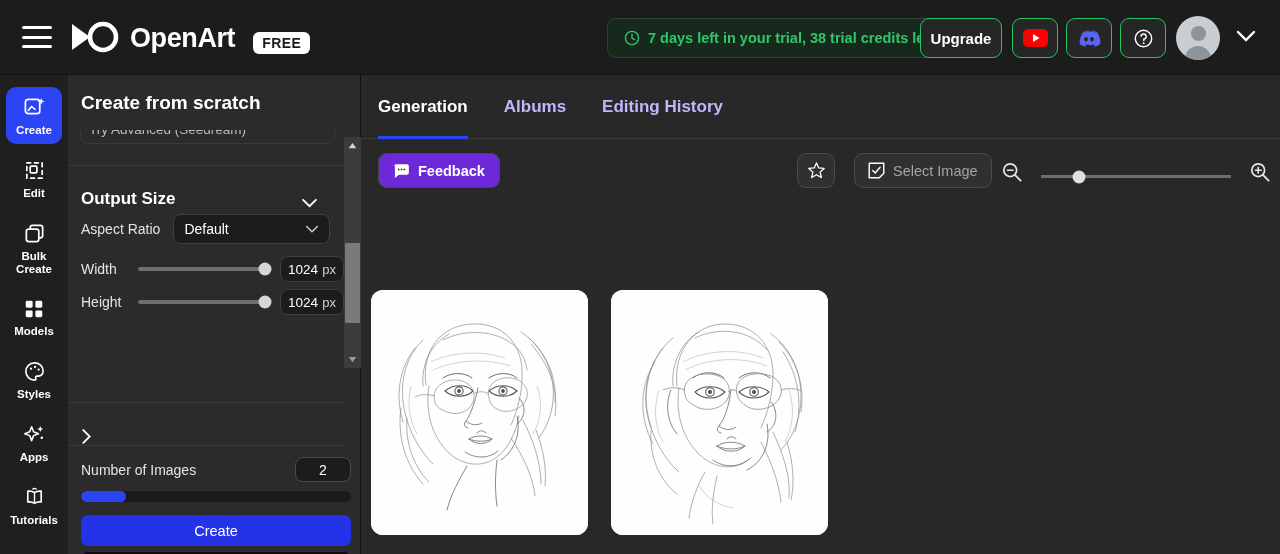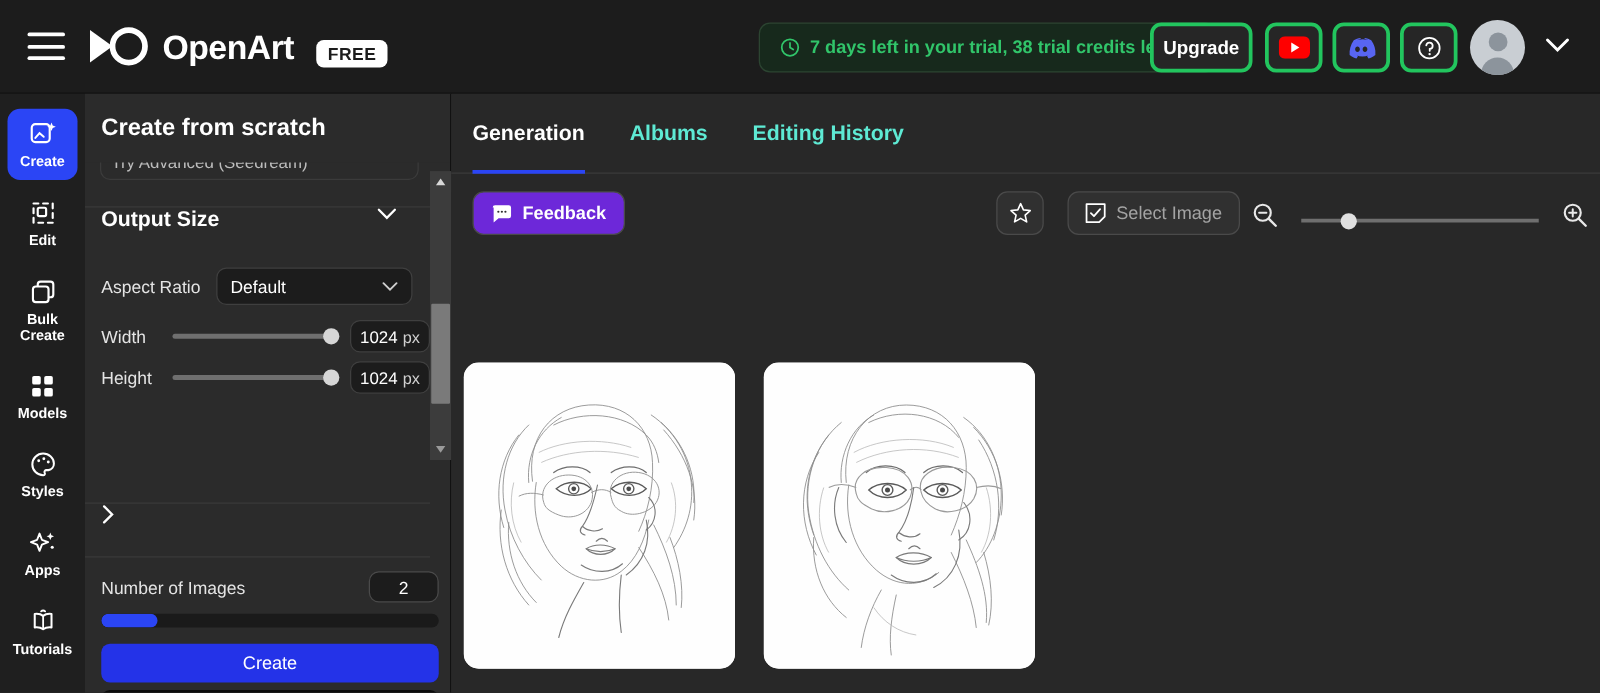--- a/index.html
+++ b/index.html
@@ -41,21 +41,21 @@
     height: 40px; display: flex; align-items: center; gap: 8px;
     background: #17291c; border: 1px solid #2c4431;
     border-radius: 9px; padding: 0 16px;
     color: #31c56a; font-size: 14.5px; font-weight: bold;
     white-space: nowrap;
   }
   .trial-pill .info-ic { opacity: .85; }
 
   .hdr-btn {
     position: absolute; top: 18px; height: 40px;
-    background: #262626; border: 3px solid #22c55e;
+    background: #262626; border: 1px solid #22c55e;
     border-radius: 9px;
     display: flex; align-items: center; justify-content: center;
     color: #fff; font-size: 15px; font-weight: bold; cursor: pointer;
   }
   #upgrade-btn { left: 920px; width: 82px; }
   #yt-btn   { left: 1012px; width: 46px; }
   #dc-btn   { left: 1066px; width: 46px; }
   #help-btn { left: 1120px; width: 46px; }
 
   .avatar {
@@ -104,21 +104,21 @@
 
   .clipped-row {
     position: absolute; top: -12px; left: 12px; width: 255px; height: 26px;
     border: 1px solid #3b3b3b; border-radius: 8px;
     overflow: hidden; color: #bdbdbd; font-size: 13.5px;
     padding: 3px 8px 0 8px; white-space: nowrap;
   }
 
   .sec-head {
     position: absolute; left: 0; width: 276px; height: 44px;
-    display: flex; align-items: flex-start; justify-content: space-between;
+    display: flex; align-items: flex-end; justify-content: space-between;
     padding: 0 26px 0 13px;
     font-size: 17px; font-weight: bold; color: #fff; cursor: pointer;
   }
   #sec-output { top: 35px; border-top: 1px solid #3a3a3a; }
   #sec-advance {
     top: 272px; border-top: 1px solid #3a3a3a; border-bottom: 1px solid #3a3a3a;
   }
 
   .row { position: absolute; left: 13px; display: flex; align-items: center; }
   .row-label { font-size: 14px; color: #e4e4e4; }
@@ -179,21 +179,21 @@
     font-size: 13.5px; color: #e8e8e8;
   }
 
   
   .main { position: absolute; left: 361px; top: 75px; width: 919px; height: 479px; background: #282828; }
   .tabs {
     position: absolute; top: 0; left: 0; width: 919px; height: 64px;
     display: flex; align-items: center; gap: 36px; padding-left: 17px;
     border-bottom: 1px solid #3a3a3a;
   }
-  .tab { font-size: 17px; font-weight: bold; color: #5eead4; cursor: pointer; position: relative; height: 64px; display:flex; align-items:center; }
+  .tab { font-size: 17px; font-weight: bold; color: #c4b5fd; cursor: pointer; position: relative; height: 64px; display:flex; align-items:center; }
   .tab.active { color: #fff; }
   .tab.active:after {
     content:''; position: absolute; bottom: 0; left: 0; right: 0; height: 3px; background: #2b45f5;
   }
 
   .toolbar { position: absolute; top: 64px; left: 0; width: 919px; height: 64px; }
   .fb-btn {
     position: absolute; left: 17px; top: 14px; height: 35px;
     background: #6d28d9; border: 1px solid #4a4a4a; border-radius: 9px;
     display: flex; align-items: center; gap: 8px; padding: 0 14px;

